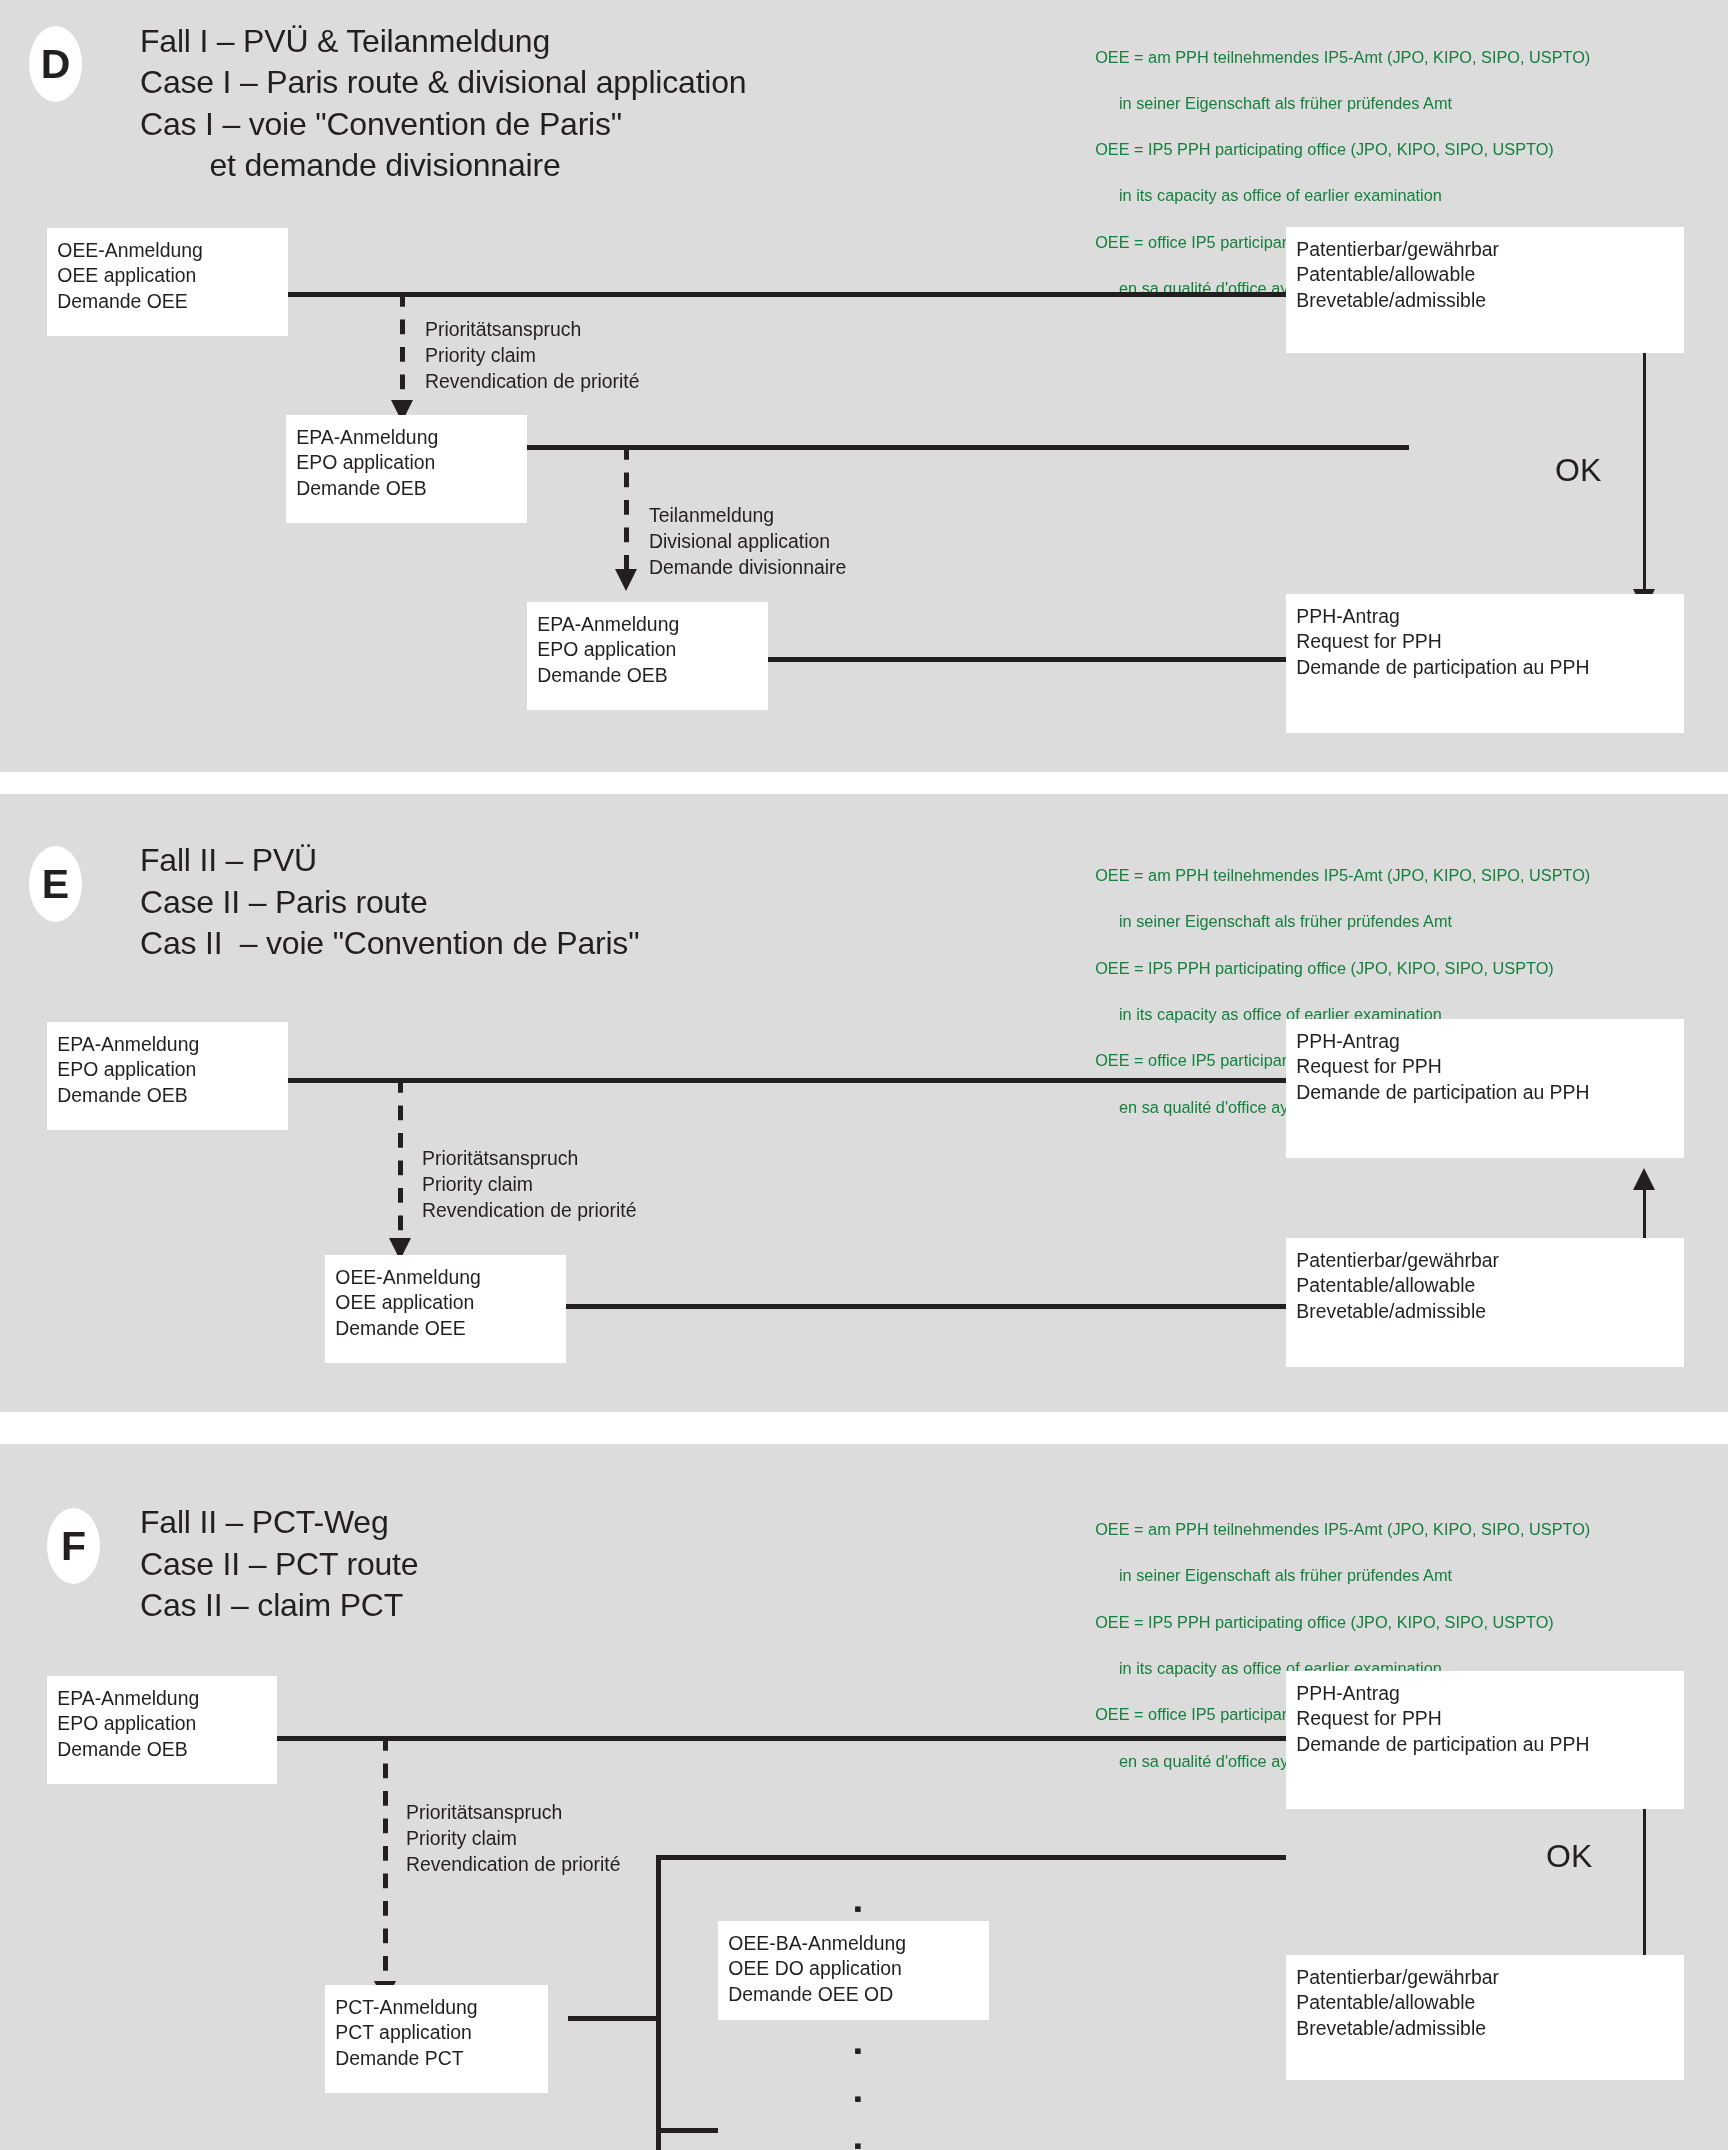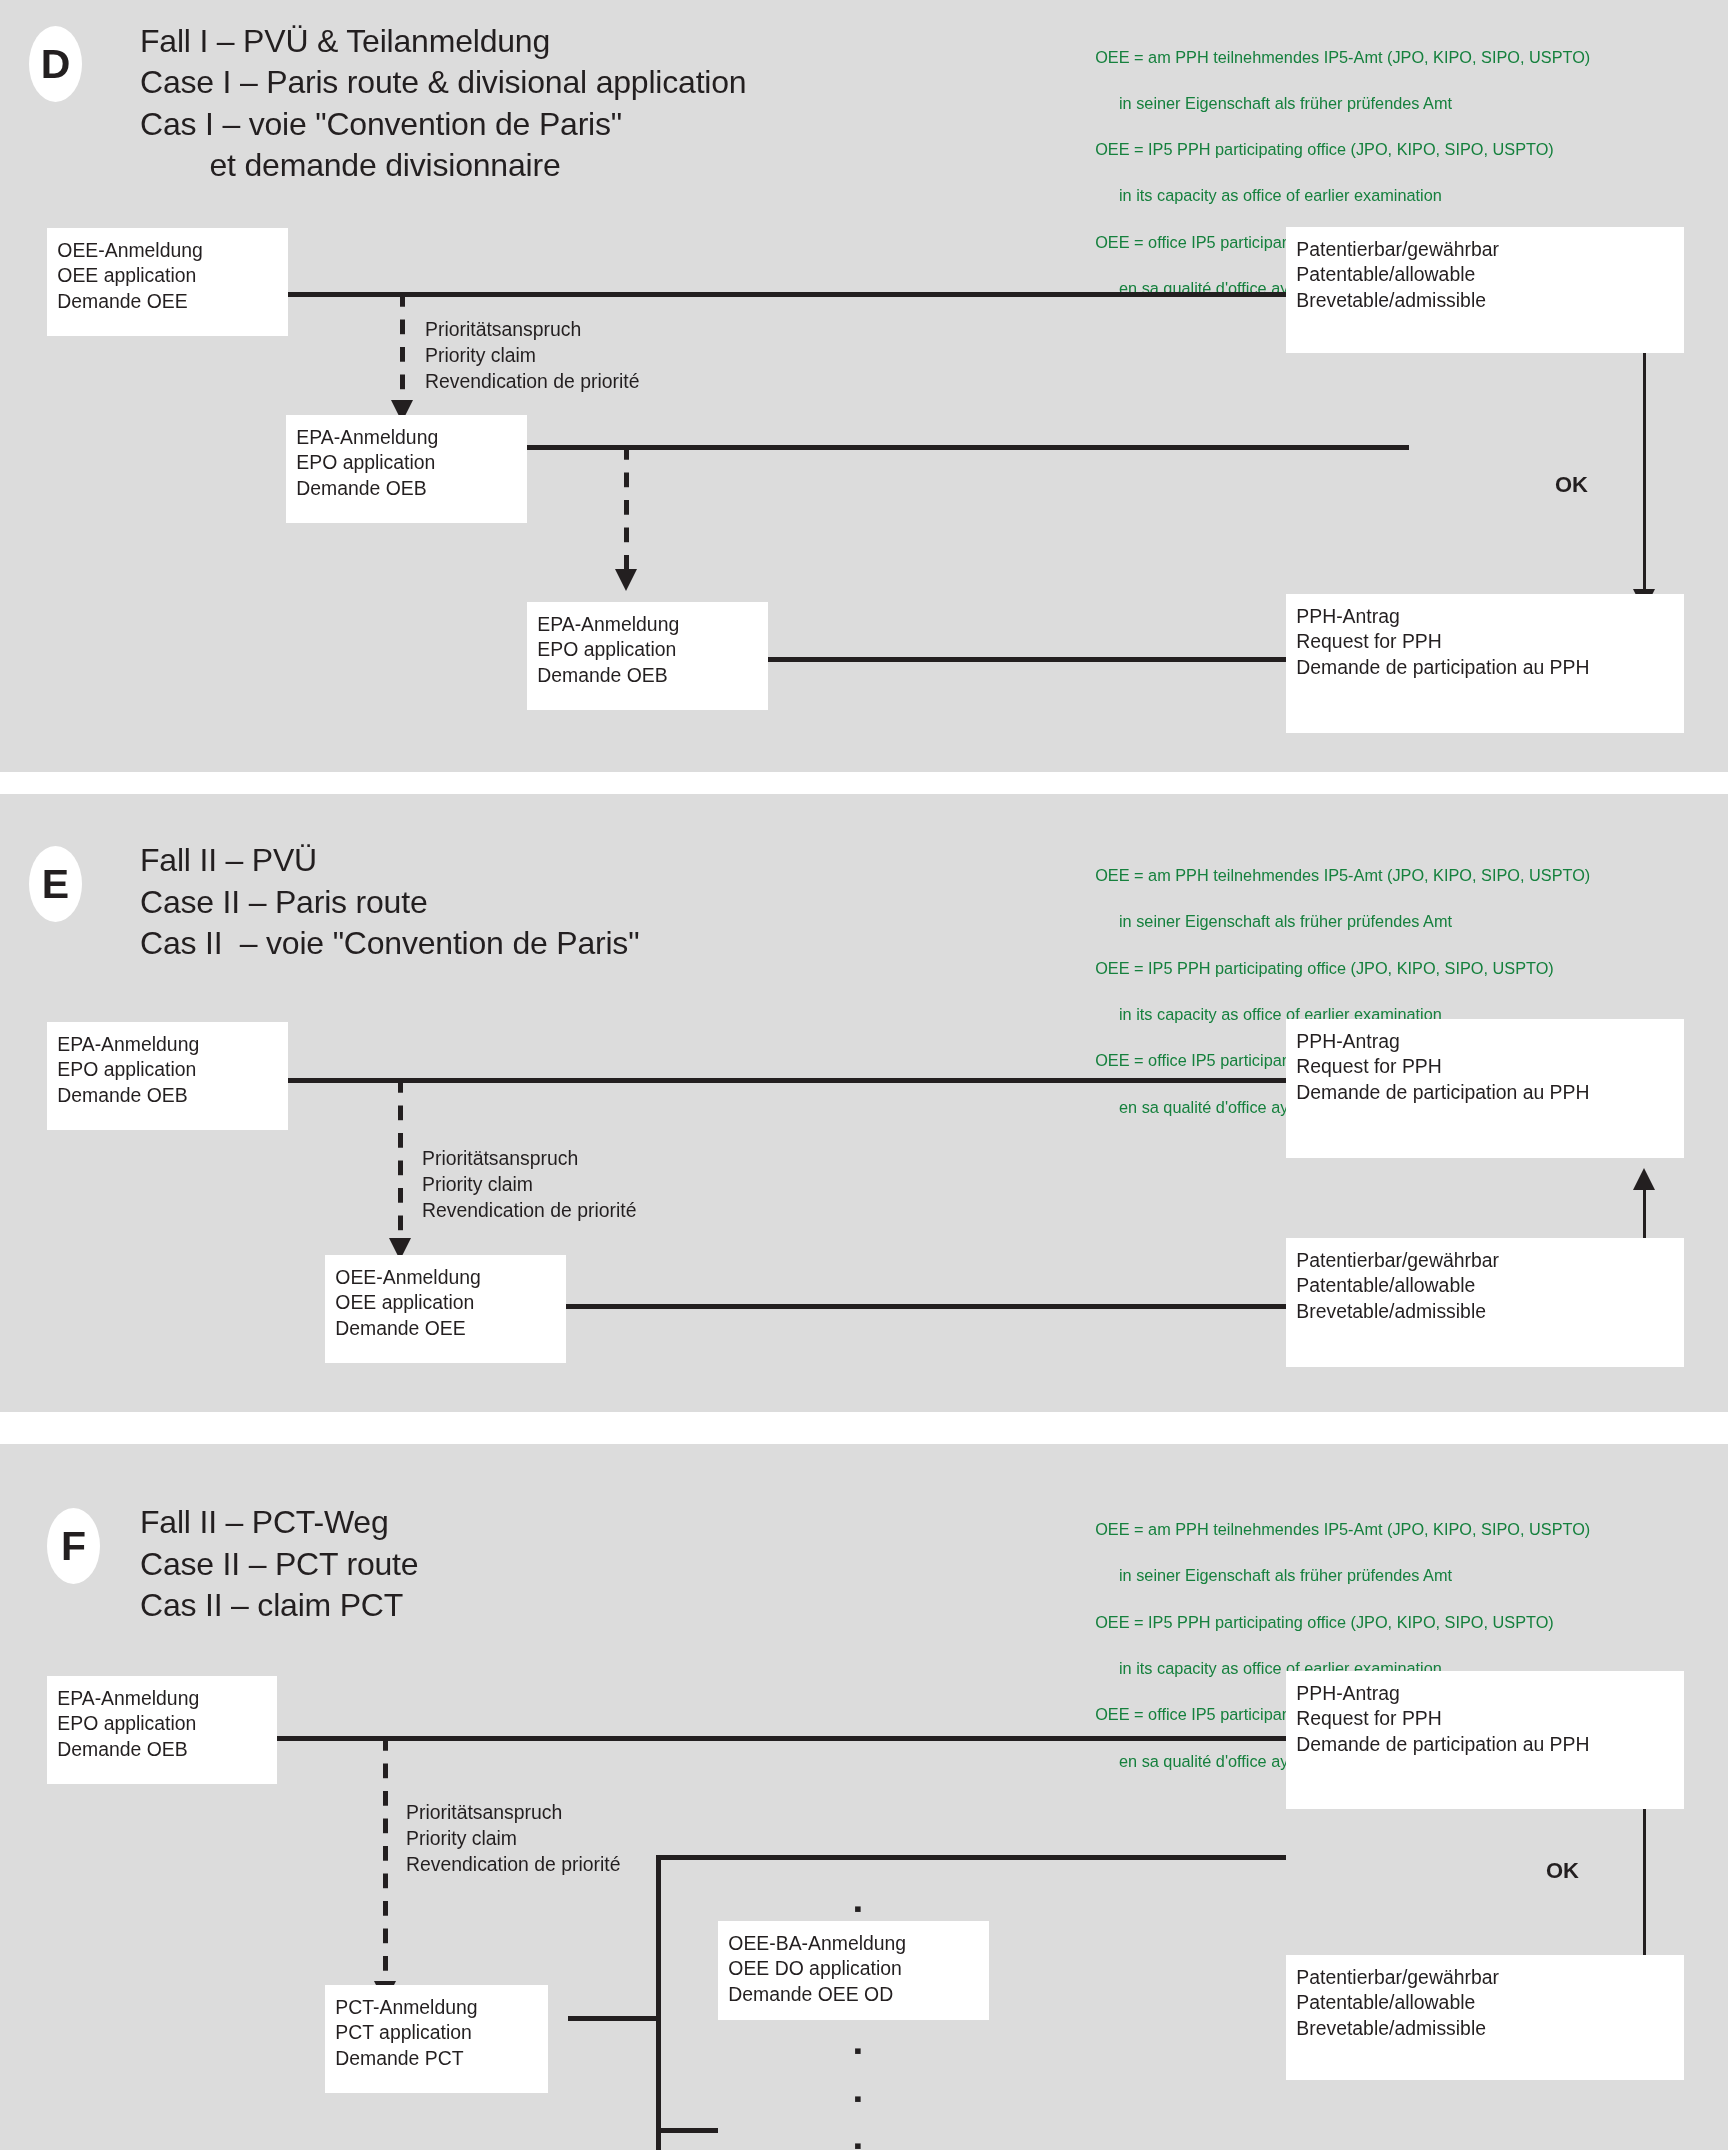--- a/index.html
+++ b/index.html
@@ -34,21 +34,21 @@
 
   .arrowhead-down{position:absolute;width:0;height:0;
         border-left:11.6px solid transparent;border-right:11.6px solid transparent;
         border-top:22.4px solid #231f20;}
   .arrowhead-up{position:absolute;width:0;height:0;
         border-left:11.6px solid transparent;border-right:11.6px solid transparent;
         border-bottom:22.4px solid #231f20;}
 
   .edgelabel{position:absolute;color:#231f20;font-size:19.4px;line-height:1.33;white-space:pre;}
 
-  .ok{position:absolute;color:#231f20;font-size:22px;font-weight:bold;margin-top:20px;}
+  .ok{position:absolute;color:#231f20;font-size:32px;font-weight:normal;}
 
   .dots{position:absolute;color:#231f20;font-size:22.4px;line-height:1;}
   .dots span{display:block;margin-bottom:25px;}
 </style>
 </head>
 <body>
 
 <div id="page">
 
   <div class="panel" id="panel-D">
@@ -74,20 +74,23 @@
     <div class="hline" style="left:768px;top:657px;width:518px;"></div>
 
     <div class="dashed" style="left:400px;top:292px;height:113px;"></div>
     <div class="arrowhead-down" style="left:391px;top:400px;"></div>
     <div class="edgelabel" style="left:425px;top:317px;">Prioritätsanspruch
 Priority claim
 Revendication de priorité</div>
 
     <div class="dashed" style="left:624px;top:445px;height:128px;"></div>
     <div class="arrowhead-down" style="left:615px;top:569px;"></div>
+    <div class="edgelabel" style="left:649px;top:503px;">Teilanmeldung
+Divisional application
+Demande divisionnaire</div>
 
     <div class="vline-thin" style="left:1643px;top:353px;height:241px;"></div>
     <div class="arrowhead-down" style="left:1633px;top:589px;"></div>
     <div class="ok" style="left:1555px;top:452px;">OK</div>
 
     <div class="box" style="left:47px;top:228px;width:241px;height:108px;">OEE-Anmeldung
 OEE application
 Demande OEE</div>
     <div class="box" style="left:286px;top:415px;width:241px;height:108px;">EPA-Anmeldung
 EPO application

